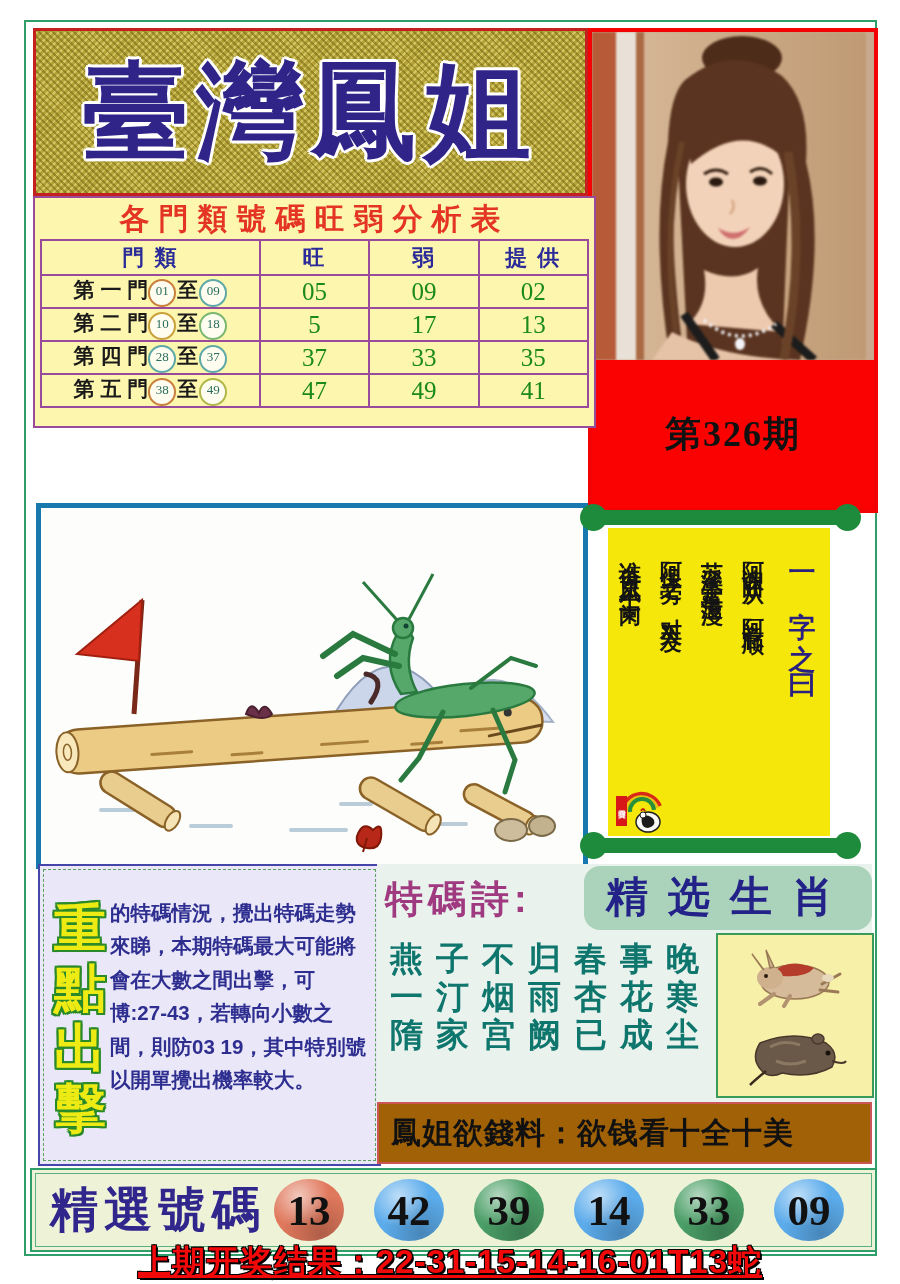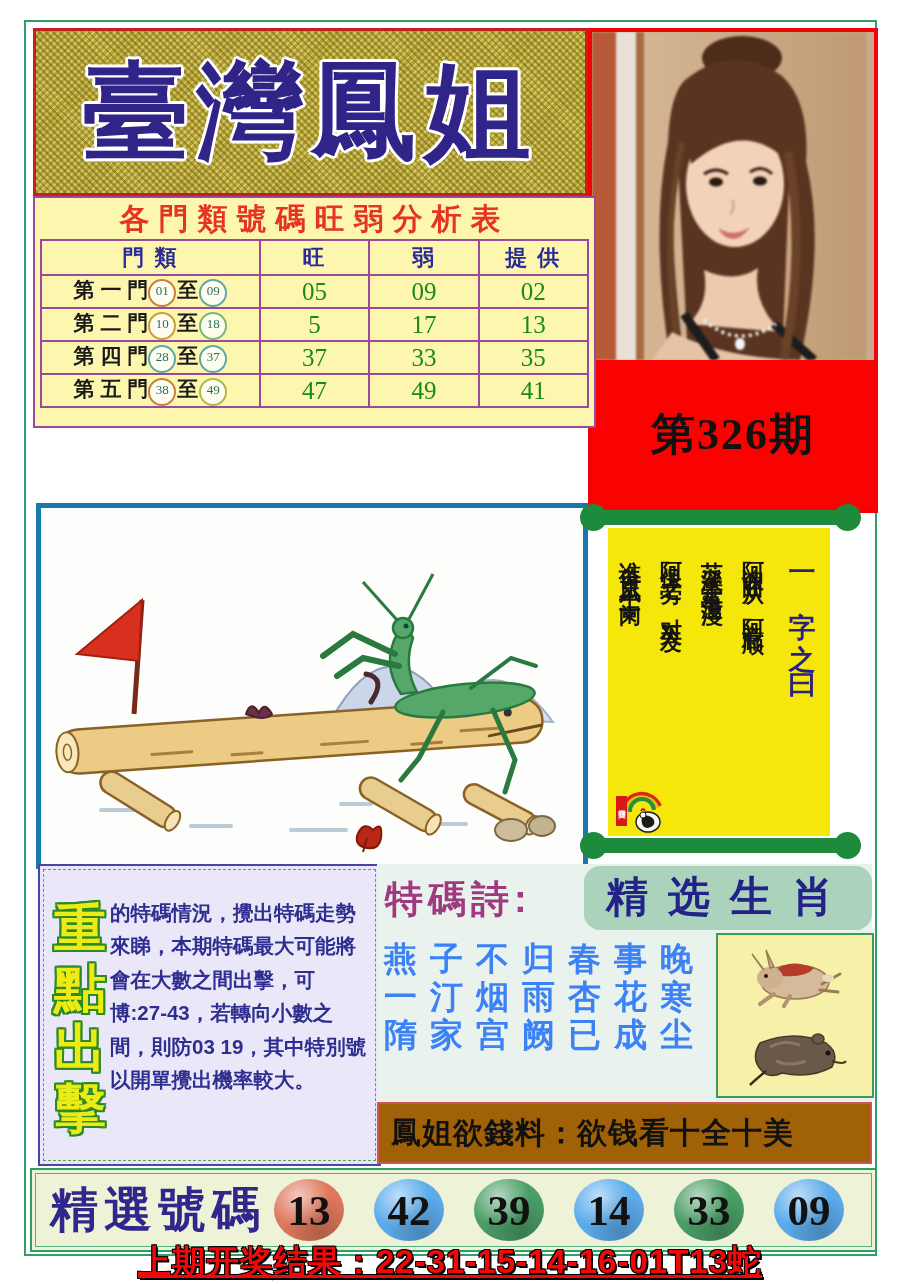--- a/index.html
+++ b/index.html
@@ -17,21 +17,21 @@
   .title-text{font-size:106px;font-weight:bold;color:#312488;letter-spacing:8px;white-space:nowrap;
     text-shadow:3px 0 0 #fff,-3px 0 0 #fff,0 3px 0 #fff,0 -3px 0 #fff,
                 2px 2px 0 #fff,-2px -2px 0 #fff,2px -2px 0 #fff,-2px 2px 0 #fff;}
 
   
   .photo-wrap{left:588px;top:28px;width:282px;height:477px;border:4px solid #f20202;
     display:flex;flex-direction:column;background:#fb0202;}
   .photo{height:328px;overflow:hidden;background:#c9a98e;}
   .photo svg{filter:blur(1px);}
   .issue-box{flex:1;background:#fb0202;display:flex;align-items:center;justify-content:center;}
-  .issue-text{color:#111;font-size:44px;font-weight:bold;font-family:"Liberation Serif",serif;letter-spacing:2px;}
+  .issue-text{color:#111;font-size:36px;font-weight:bold;font-family:"Liberation Serif",serif;letter-spacing:2px;}
 
   
   .table-box{left:33px;top:196px;width:549px;height:224px;background:#fdf6ae;
     border:2px solid #9a4a9a;padding:1px 5px 3px 5px;}
   .table-title{color:#e43424;font-size:30px;font-weight:bold;text-align:center;
     letter-spacing:9px;line-height:40px;white-space:nowrap;}
   table.an{width:100%;border-collapse:collapse;table-layout:fixed;}
   .an td,.an th{border:2px solid #9a4a9a;text-align:center;height:28px;padding:0;}
   .an th{color:#2a2a99;font-size:22px;letter-spacing:2px;height:33px;}
   .an .lbl{color:#1a1a1a;font-weight:bold;font-size:21px;white-space:nowrap;}
@@ -60,22 +60,22 @@
     border:1px dashed #5aa05a;padding:12px 8px 0 6px;overflow:hidden;}
   .vchars{float:left;width:60px;padding-top:16px;}
   .vchar{font-size:52px;font-weight:bold;color:#eeea14;line-height:60px;text-align:center;
     text-shadow:2px 0 #2a8a2a,-2px 0 #2a8a2a,0 2px #2a8a2a,0 -2px #2a8a2a,
                 2px 2px #2a8a2a,-2px -2px #2a8a2a,2px -2px #2a8a2a,-2px 2px #2a8a2a;}
   .key-body{font-size:20.5px;line-height:1.63;color:#2e2e90;font-weight:bold;padding-top:14px;}
 
   
   .mid-bg{left:377px;top:864px;width:495px;height:238px;background:#e9f2ec;}
   .poem-label{left:385px;top:874px;font-size:38px;font-weight:bold;color:#a03a80;letter-spacing:5px;}
-  .poem{left:384px;top:940px;width:334px;color:#3b82f6;font-family:"Liberation Serif",serif;
-    font-weight:bold;font-size:33px;line-height:38px;letter-spacing:13px;white-space:nowrap;}
+  .poem{left:384px;top:940px;width:334px;color:#0f766e;font-family:"Liberation Serif",serif;
+    font-weight:bold;font-size:33px;line-height:38px;letter-spacing:13px;white-space:nowrap;text-align:center;}
   .zodiac-head{left:584px;top:866px;width:288px;height:64px;background:#abd2ba;border-radius:16px;
     color:#222288;font-size:42px;font-weight:bold;letter-spacing:20px;line-height:62px;
     padding-left:22px;box-sizing:border-box;white-space:nowrap;}
   .zodiac-box{left:716px;top:933px;width:154px;height:161px;background:#f7f0a8;border:2px solid #3a9a5a;
     display:flex;flex-direction:column;align-items:center;justify-content:space-around;}
 
   
   .money-box{left:377px;top:1102px;width:495px;height:62px;background:#a16207;border:2px solid #cc5555;
     display:flex;align-items:center;box-sizing:border-box;padding-left:12px;}
   .money-text{color:#111;font-size:30px;font-weight:bold;letter-spacing:1px;}

